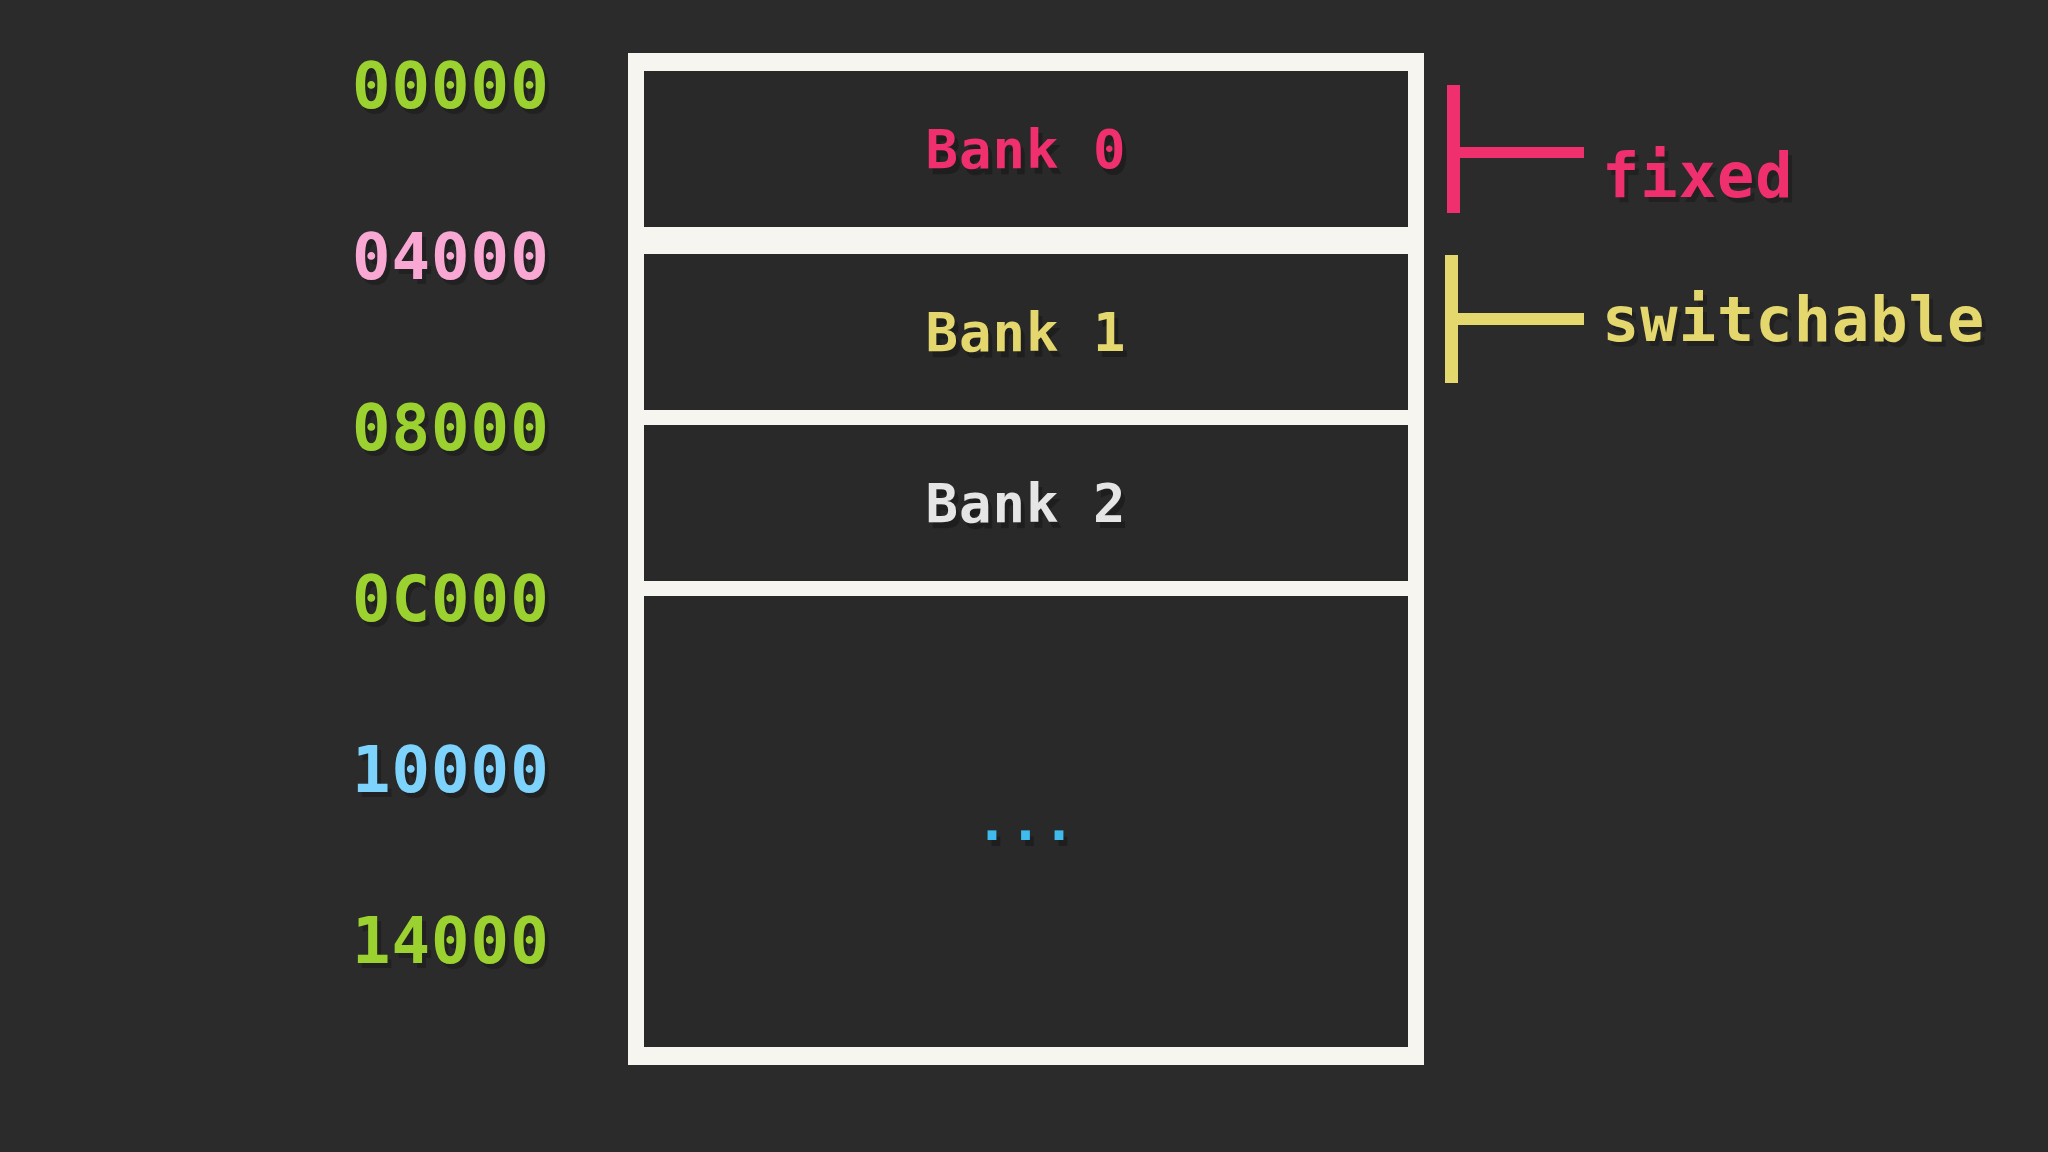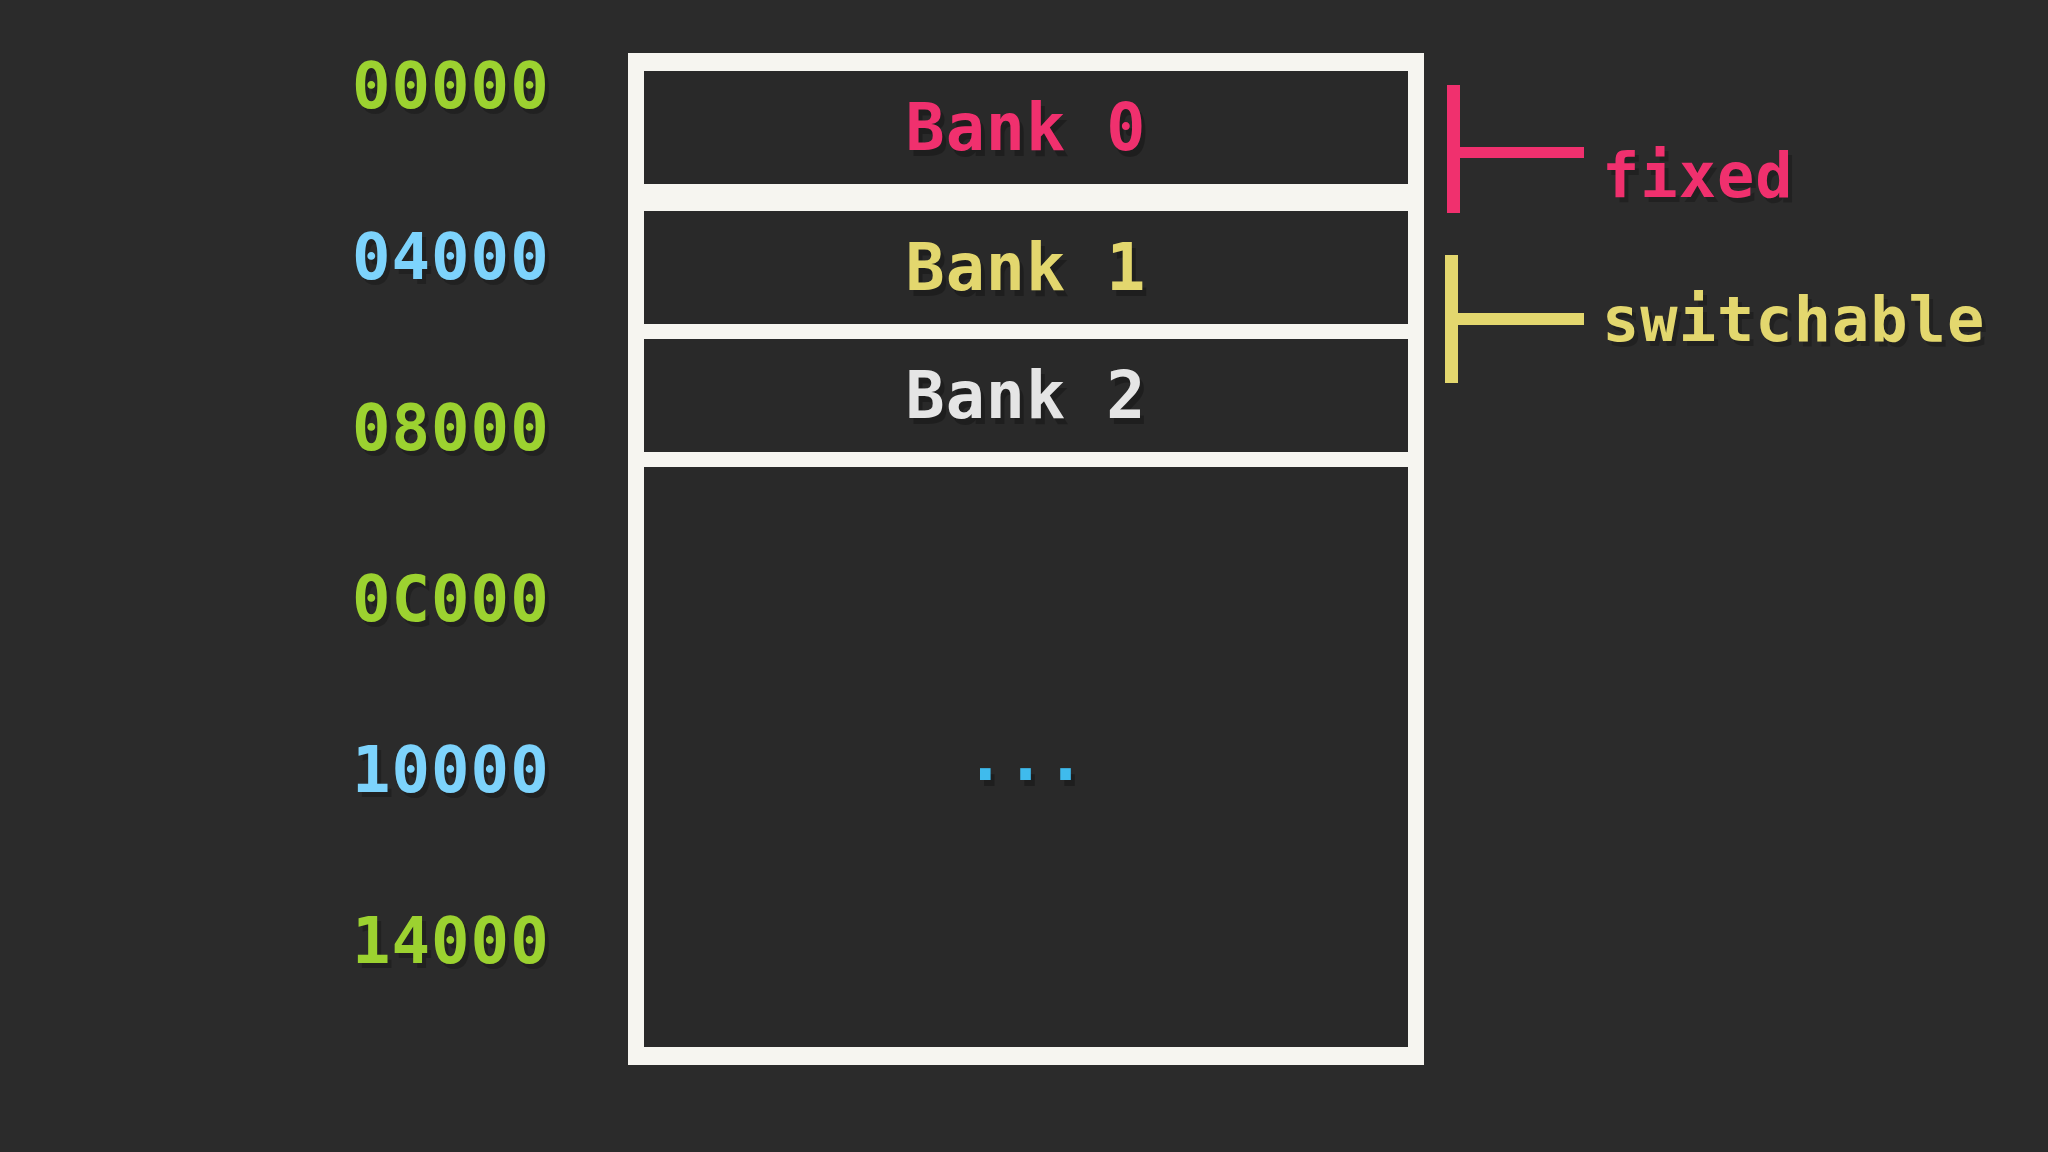--- a/index.html
+++ b/index.html
@@ -40,25 +40,25 @@
     left: 628px;
     top: 53px;
     width: 796px;
     height: 1012px;
     padding: 18px 16px;
     display: flex;
     flex-direction: column;
     gap: 15px;
   }
   .cell {
-    height: 113px;
+    height: 156px;
     display: flex;
     align-items: center;
     justify-content: center;
-    font-size: 65px;
+    font-size: 54px;
     font-weight: bold;
     letter-spacing: 1px;
     text-shadow: 4px 6px 0 rgba(0,0,0,0.25);
     white-space: pre;
   }
   .cell.last { height: auto; flex: 1 1 auto; }
 
   
   .bar { position: absolute; }
   .vbar-fixed      { left: 1447px; top:  85px; width: 13px;  height: 128px; }
@@ -80,21 +80,21 @@
   }
   .note-fixed      { top: 121px; }
   .note-switchable { top: 288px; }
 </style>
 </head>
 <body>
 
 <div id="canvas" style="background-color: rgb(43, 43, 43);">
 
   <div class="addr addr-0" style="color: rgb(156, 210, 48);">00000</div>
-  <div class="addr addr-1" style="color: #7dd3fc;">04000</div>
+  <div class="addr addr-1" style="color: #f9a8d4;">04000</div>
   <div class="addr addr-2" style="color: rgb(156, 210, 48);">08000</div>
   <div class="addr addr-3" style="color: rgb(156, 210, 48);">0C000</div>
   <div class="addr addr-4" style="color: #7dd3fc;">10000</div>
   <div class="addr addr-5" style="color: rgb(156, 210, 48);">14000</div>
 
   <div class="frame" style="background-color: rgb(246, 245, 240);">
     <div class="cell" style="color: rgb(240, 48, 110); background-color: rgb(41, 41, 41);">Bank 0</div>
     <div class="cell" style="color: rgb(227, 215, 110); background-color: rgb(41, 41, 41); margin-top: 12px;">Bank 1</div>
     <div class="cell" style="color: #e5e5e5; background-color: rgb(41, 41, 41);">Bank 2</div>
     <div class="cell last" style="color: rgb(63, 187, 237); background-color: rgb(41, 41, 41);">...</div>

